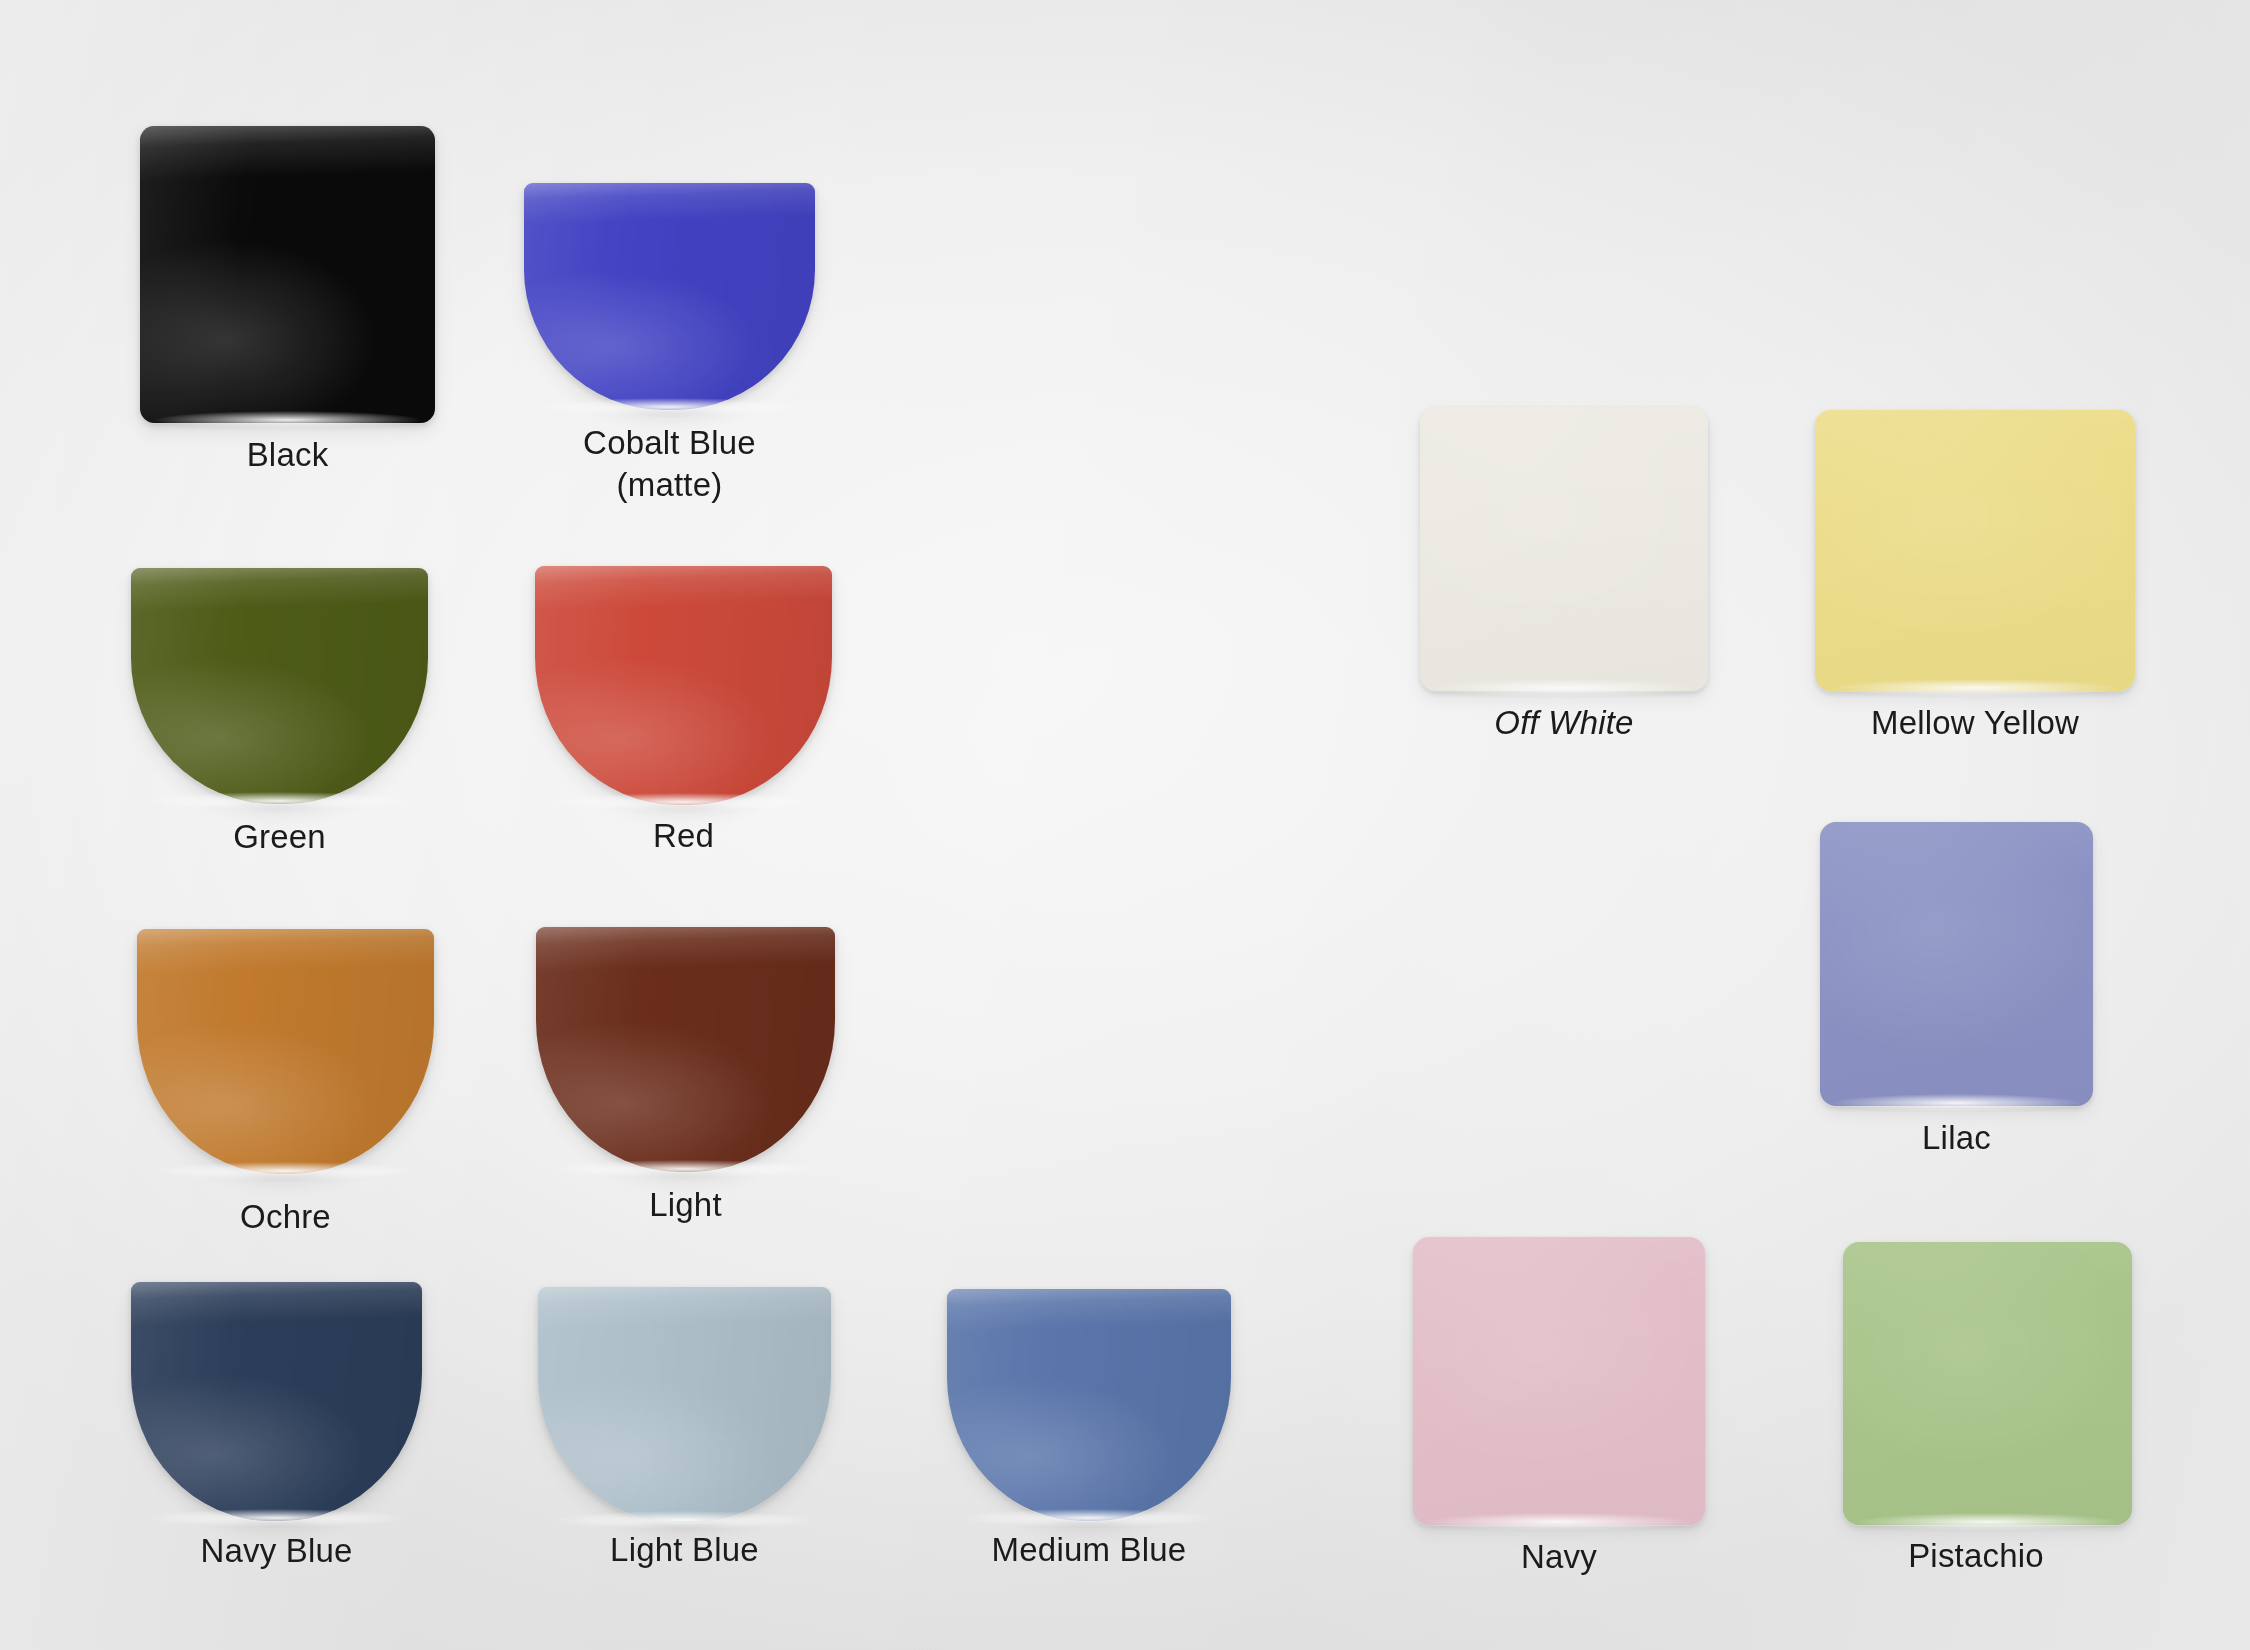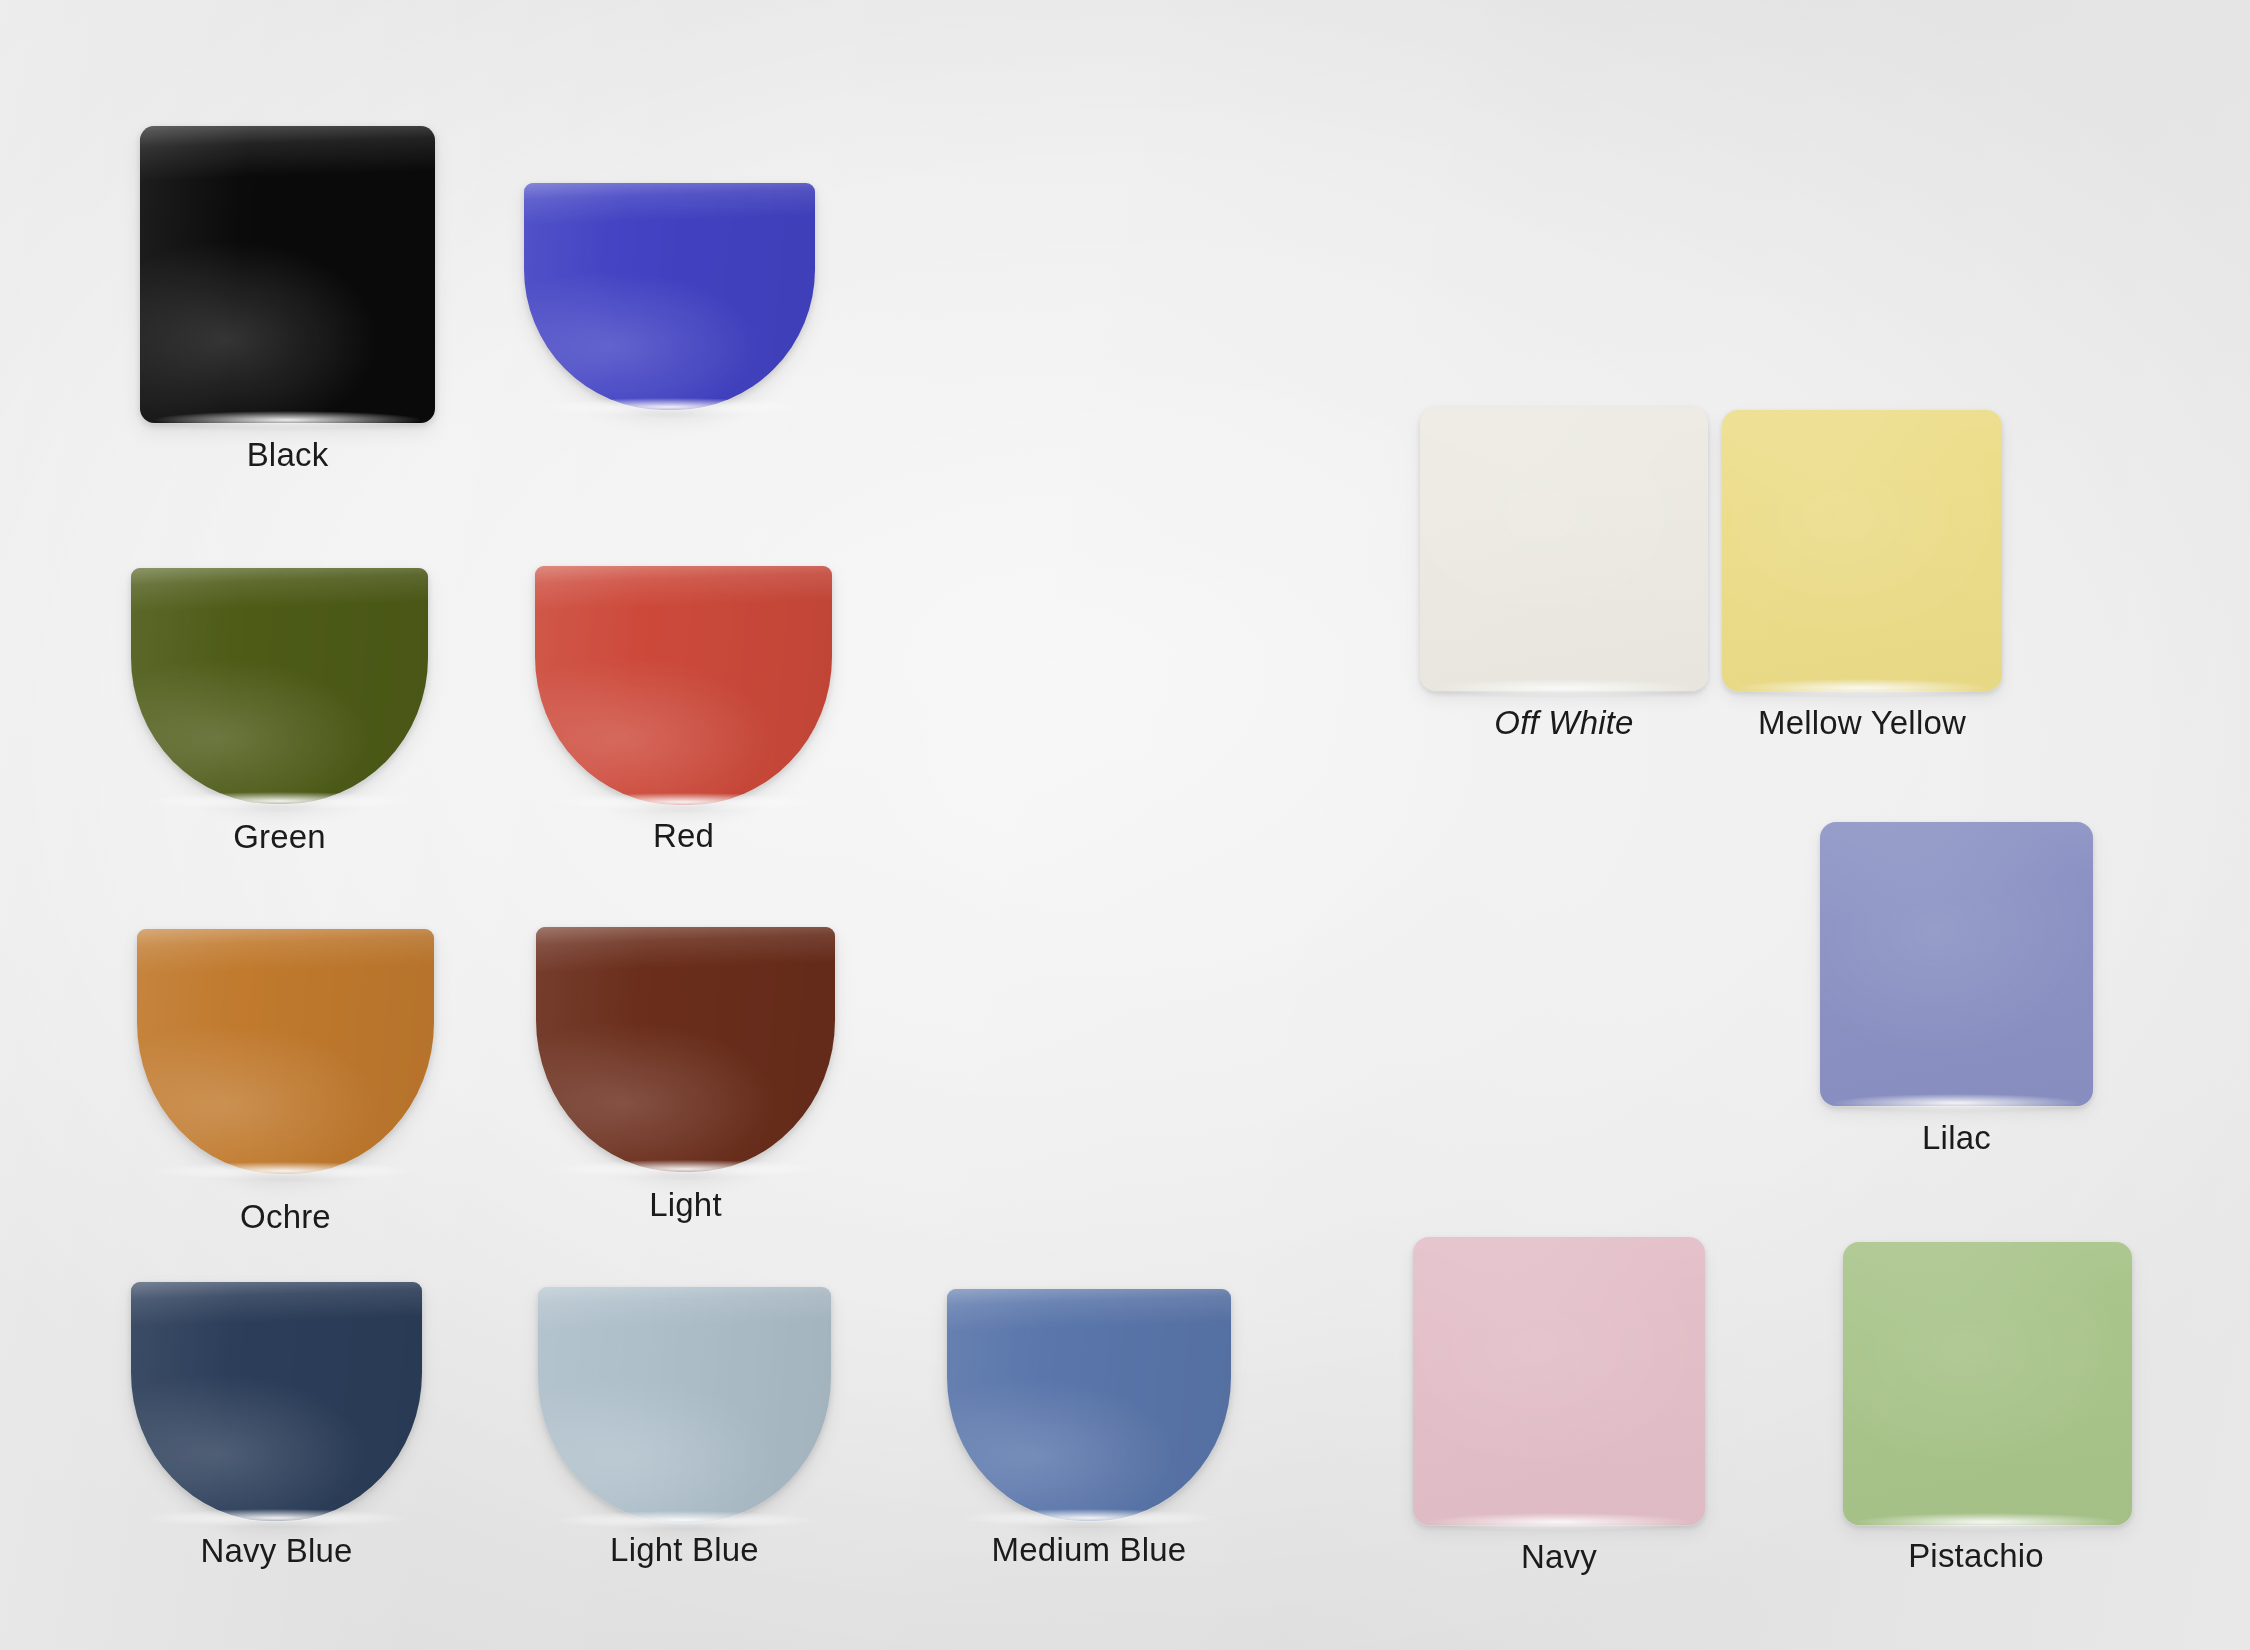--- a/index.html
+++ b/index.html
@@ -142,20 +142,22 @@
           </div>
         </div>
         <div class="caption" style="top: 308px;">Black</div>
       </div>
       <div class="swatch shape-bullnose" style="left: 524px; top: 183px; width: 291px; height: 227px;">
         <div class="tile-wrap" style="height: 227px;">
           <div class="tile gloss" style="background: rgb(67, 67, 196);">
             <div class="underglow"></div>
           </div>
         </div>
+        <div class="caption" style="top: 239px;">Cobalt Blue
+(matte)</div>
       </div>
       <div class="swatch shape-bullnose" style="left: 131px; top: 568px; width: 297px; height: 236px;">
         <div class="tile-wrap" style="height: 236px;">
           <div class="tile gloss" style="background: rgb(78, 92, 24);">
             <div class="underglow"></div>
           </div>
         </div>
         <div class="caption" style="top: 248px;">Green</div>
       </div>
       <div class="swatch shape-bullnose" style="left: 535px; top: 566px; width: 297px; height: 239px;">
@@ -207,21 +209,21 @@
         <div class="caption" style="top: 240px;">Medium Blue</div>
       </div>
       <div class="swatch shape-rect" style="left: 1420px; top: 407px; width: 288px; height: 284px;">
         <div class="tile-wrap" style="height: 284px;">
           <div class="tile matte" style="background: rgb(236, 234, 226);">
             <div class="underglow"></div>
           </div>
         </div>
         <div class="caption" style="top: 295px; font-style: italic;">Off White</div>
       </div>
-      <div class="swatch shape-rect" style="left: 1722px; top: 410px; width: 280px; height: 281px;">
+      <div class="swatch shape-rect" style="left: 1815px; top: 410px; width: 320px; height: 281px;">
         <div class="tile-wrap" style="height: 281px;">
           <div class="tile matte" style="background: rgb(236, 221, 136);">
             <div class="underglow"></div>
           </div>
         </div>
         <div class="caption" style="top: 292px;">Mellow Yellow</div>
       </div>
       <div class="swatch shape-rect" style="left: 1820px; top: 822px; width: 273px; height: 284px;">
         <div class="tile-wrap" style="height: 284px;">
           <div class="tile matte" style="background: rgb(138, 145, 195);">

